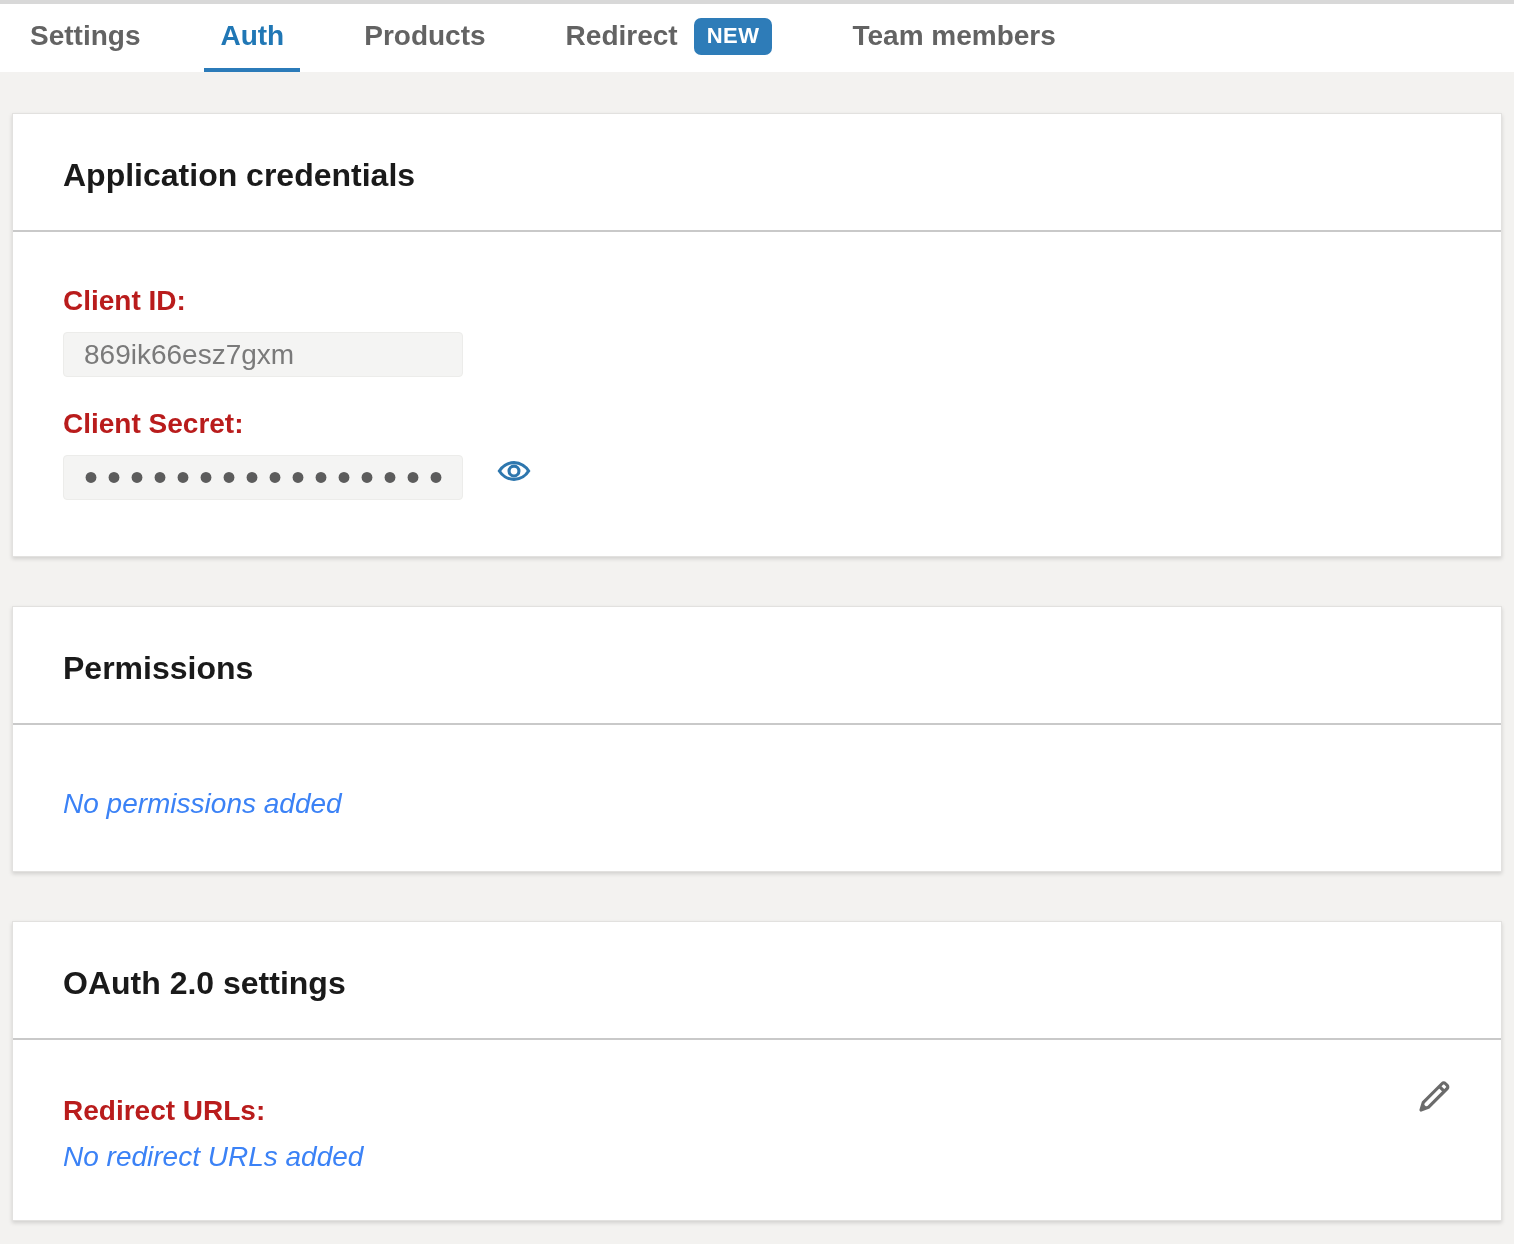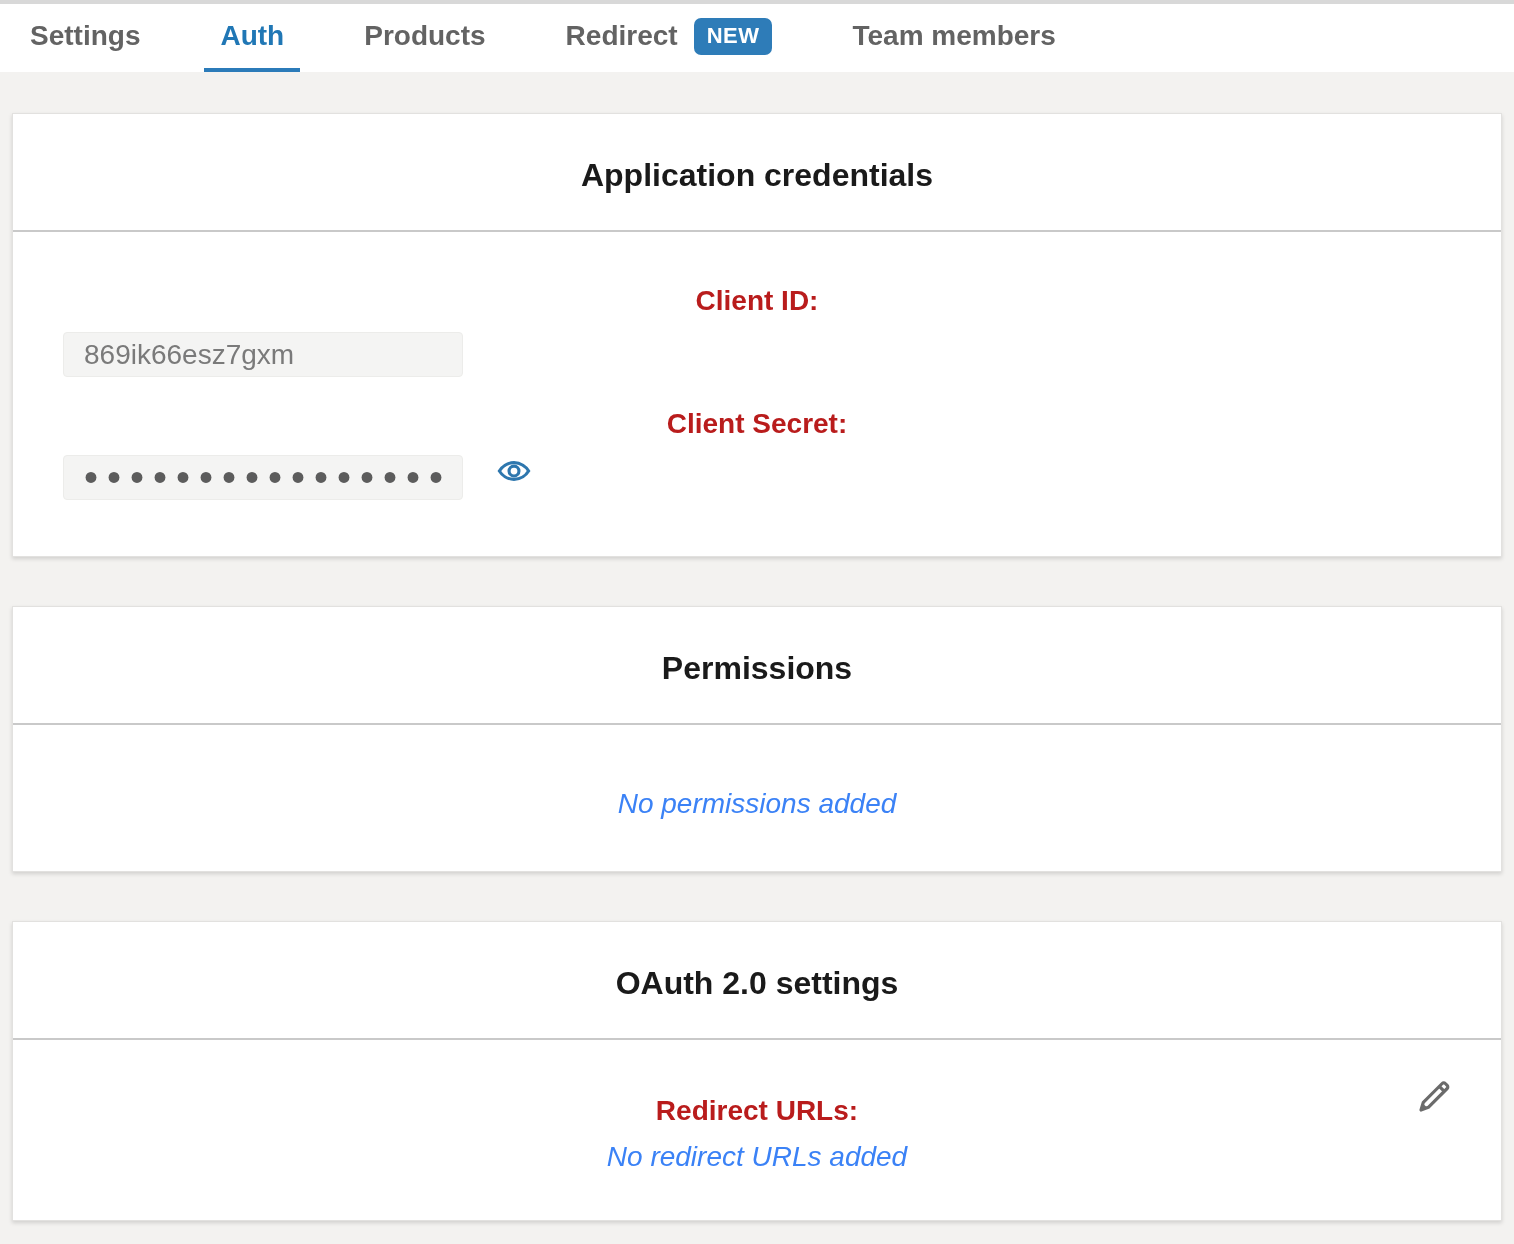--- a/index.html
+++ b/index.html
@@ -51,21 +51,20 @@
     text-align: center;
   }
 
   
   main { padding: 0 12px; }
   .card {
     background: #ffffff;
     border: 1px solid #e2e1df;
     box-shadow: 0 2px 4px rgba(0,0,0,0.14);
     margin-top: 49px;
-    text-align: center;
   }
   .card:first-child { margin-top: 41px; }
   .card-header {
     padding: 42px 50px 36px;
     border-bottom: 2px solid #c9c9c9;
   }
   .card-header h2 {
     margin: 0;
     font-size: 32px;
     line-height: 38px;

